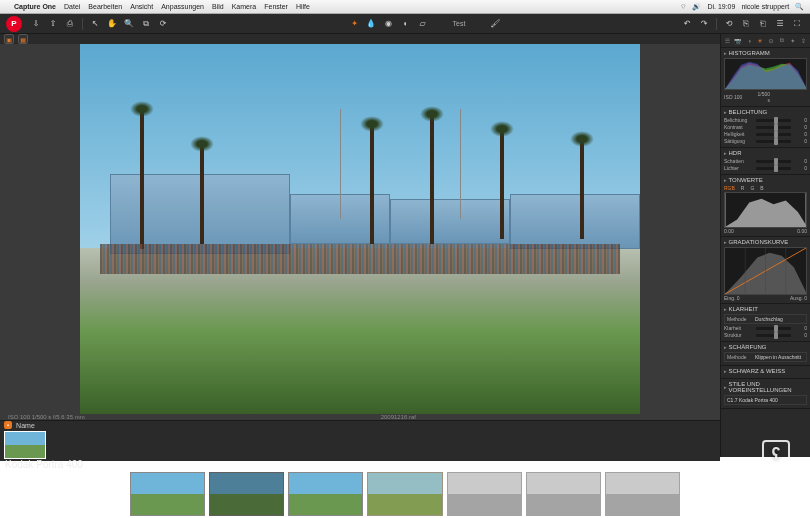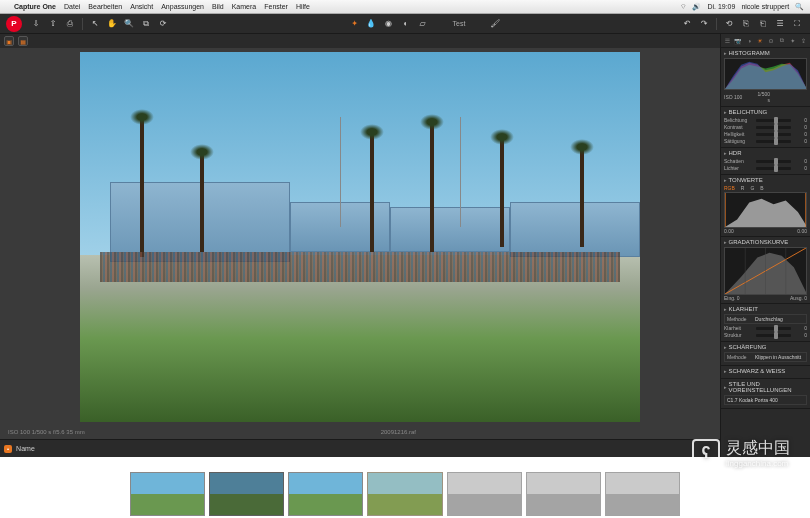--- a/index.html
+++ b/index.html
@@ -165,20 +165,25 @@
         <span>ISO 100   1/500 s   f/5.6   35 mm</span>
         <span>20091216.raf</span>
         <span></span>
       </div>
 
       <div class="browser-bar">
         <span class="tag">•</span>
         <span class="label">Name</span>
       </div>
 
+      <div class="filmstrip">
+        <div class="thumb sel">
+          <span class="thumb-caption">Kodak Portra 400</span>
+        </div>
+      </div>
     </div>
 
     <div class="right-pane">
       <div class="tool-tabs">
         <span>☰</span>
         <span>📷</span>
         <span>◑</span>
         <span class="active">☀</span>
         <span>⊙</span>
         <span>⧉</span>
@@ -322,17 +327,13 @@
   <div class="bthumb dark"></div>
   <div class="bthumb"></div>
   <div class="bthumb warm"></div>
   <div class="bthumb gray"></div>
   <div class="bthumb gray"></div>
   <div class="bthumb gray"></div>
 </div>
 
 <div class="watermark">
   <div class="wm-logo">ʕ</div>
-  <div>
-    <div>灵感中国</div>
-    <div class="wm-sub">lingganchina.com</div>
-  </div>
 </div>
 
 </body></html>

